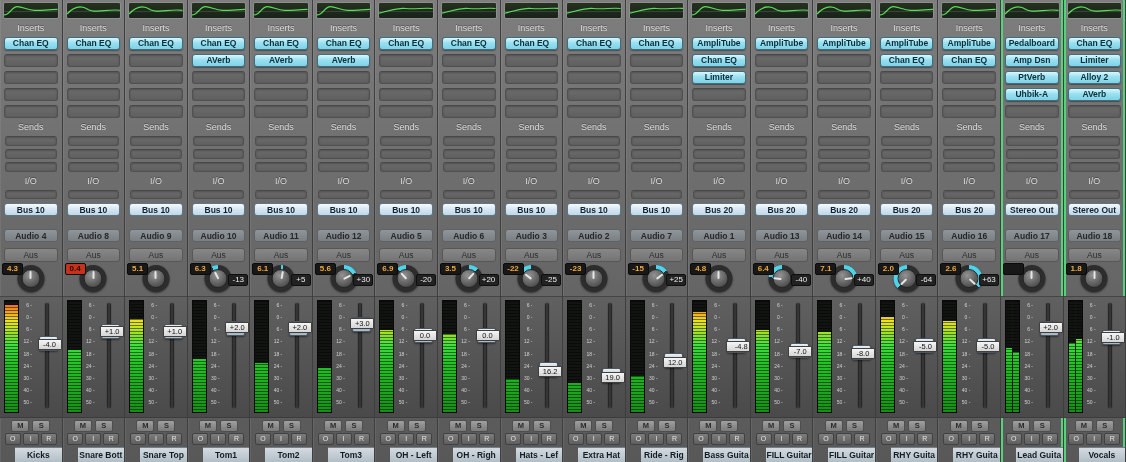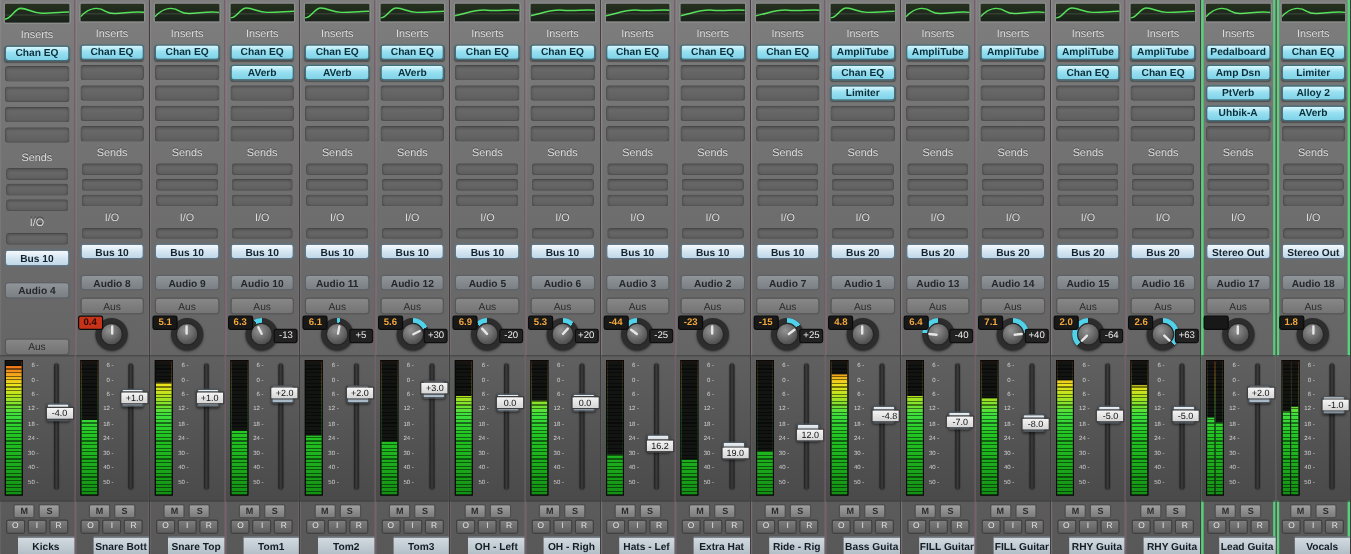--- a/index.html
+++ b/index.html
@@ -115,20 +115,31 @@
         <div class="slot empty"></div>
         <div class="slot empty"></div>
         <div class="slot empty"></div>
       </div>
     <div class="sec-label">I/O</div>
     <div class="slot empty input-slot"></div>
     <div class="out-btn">Bus 10</div>
     <div class="track-label">Audio 4</div>
     <div class="spacer"></div>
     <div class="auto-btn">Aus</div>
+    <div class="pan-row">
+      <div class="peak-box">4.3</div>
+      <div class="knob">
+        <div class="ring"></div>
+        <div class="arc"></div>
+        <div class="inner">
+          <div class="pointer" style="transform: rotate(0deg);"></div>
+        </div>
+      </div>
+
+    </div>
     <div class="fader-area">
       <div class="meter">
           <div class="bar">
             <div class="mask" style="height: 4%;"></div>
           </div>
         </div>
       <div class="ticks">
           <span>6 -</span>
           <span>0 -</span>
           <span>6 -</span>
@@ -609,21 +620,21 @@
         <div class="slot empty"></div>
         <div class="slot empty"></div>
       </div>
     <div class="sec-label">I/O</div>
     <div class="slot empty input-slot"></div>
     <div class="out-btn">Bus 10</div>
     <div class="track-label">Audio 6</div>
     <div class="spacer"></div>
     <div class="auto-btn">Aus</div>
     <div class="pan-row">
-      <div class="peak-box">5.3</div>
+      <div class="peak-box">3.5</div>
       <div class="knob">
         <div class="ring"></div>
         <div class="arc" style="background: conic-gradient(rgb(79, 210, 234) 0deg, rgb(79, 210, 234) 42.1875deg, transparent 42.1875deg, transparent 360deg);"></div>
         <div class="inner">
           <div class="pointer" style="transform: rotate(42.1875deg);"></div>
         </div>
       </div>
       <div class="pan-box">+20</div>
     </div>
     <div class="fader-area">
@@ -681,21 +692,21 @@
         <div class="slot empty"></div>
         <div class="slot empty"></div>
       </div>
     <div class="sec-label">I/O</div>
     <div class="slot empty input-slot"></div>
     <div class="out-btn">Bus 10</div>
     <div class="track-label">Audio 3</div>
     <div class="spacer"></div>
     <div class="auto-btn">Aus</div>
     <div class="pan-row">
-      <div class="peak-box">-44</div>
+      <div class="peak-box">-22</div>
       <div class="knob">
         <div class="ring"></div>
         <div class="arc" style="background: conic-gradient(from 307.266deg, rgb(79, 210, 234) 0deg, rgb(79, 210, 234) 52.7344deg, transparent 52.7344deg, transparent 360deg);"></div>
         <div class="inner">
           <div class="pointer" style="transform: rotate(-52.7344deg);"></div>
         </div>
       </div>
       <div class="pan-box">-25</div>
     </div>
     <div class="fader-area">

